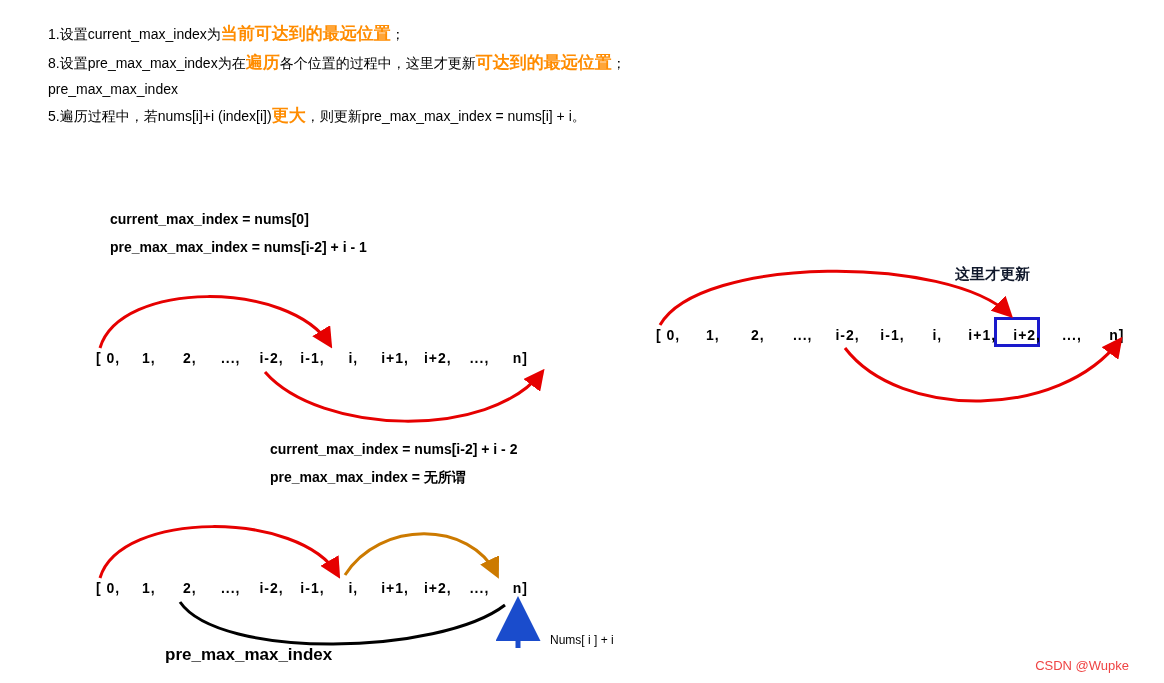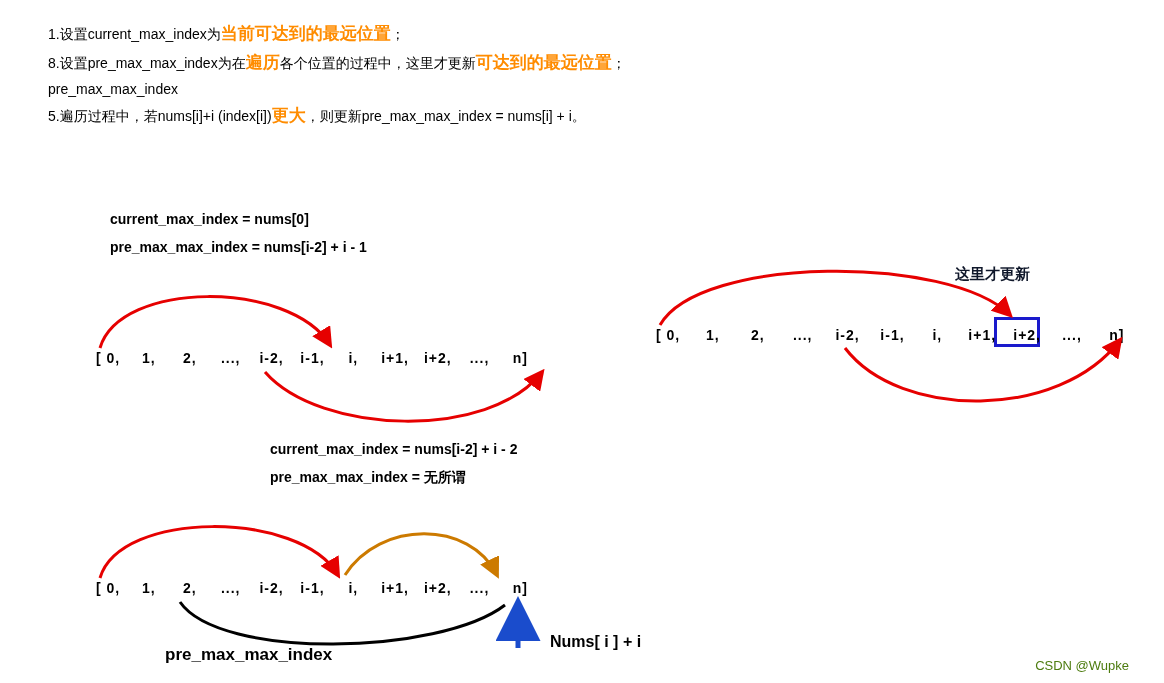--- a/index.html
+++ b/index.html
@@ -66,28 +66,28 @@
       position: absolute;
       top: 645px;
       left: 165px;
       font-weight: bold;
       font-size: 17px;
     }
     .label-nums {
       position: absolute;
       top: 633px;
       left: 550px;
-      font-weight: bold;
-      font-size: 16px;
+      font-weight: normal;
+      font-size: 12px;
     }
     .watermark {
       position: absolute;
       bottom: 10px;
       right: 35px;
-      color: #4d7c0f;
+      color: #ef4444;
       font-size: 13px;
     }
     svg.diagram {
       position: absolute;
       top: 0;
       left: 0;
       pointer-events: none;
     }
     .arr2 span.cell { display:inline-block; min-width:28px; text-align:center; margin:0 6px;}
     .arr1 span.cell, .arr3 span.cell { display:inline-block; min-width:26px; text-align:center; margin:0 5px;}

